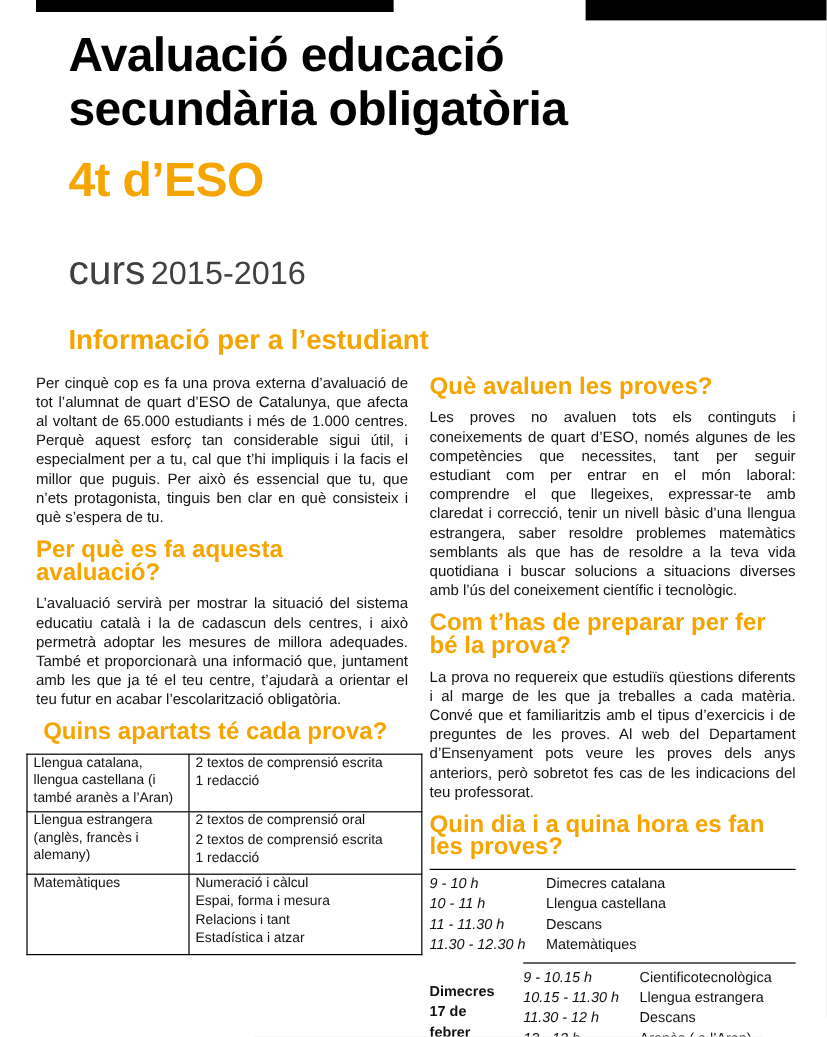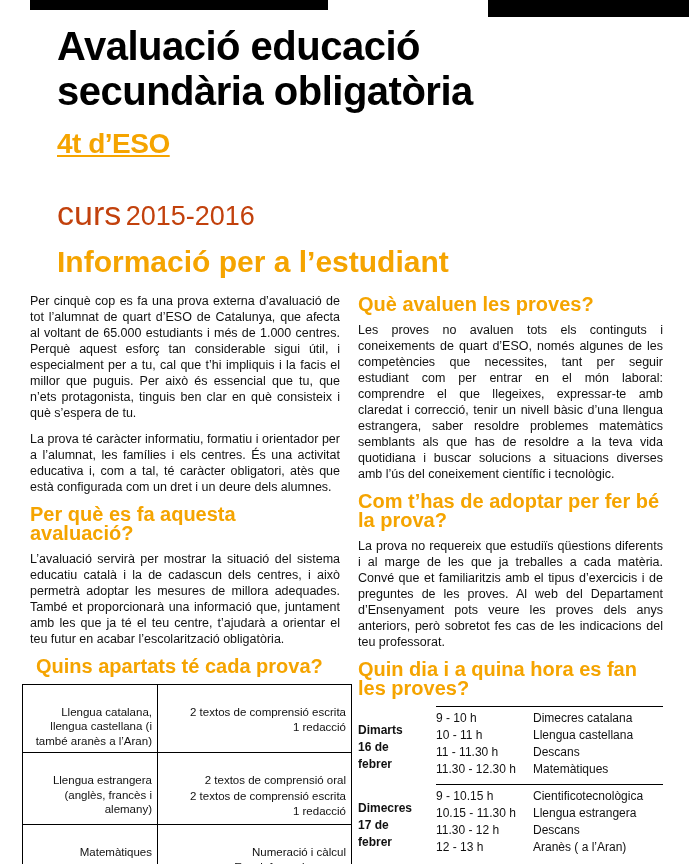--- a/index.html
+++ b/index.html
@@ -23,32 +23,31 @@
   .main-title {
     margin: 0;
     font-size: 40px;
     line-height: 1.12;
     font-weight: bold;
     letter-spacing: -0.5px;
     color: #000;
   }
   .grade {
     margin-top: 14px;
-    font-size: 28px;
+    font-size: 40px;
     font-weight: bold;
     letter-spacing: -0.5px;
     color: var(--accent);
-    text-decoration: underline;
-  }
-  .course-line { margin-top: 34px; color: #c2410c; }
+  }
+  .course-line { margin-top: 34px; color: #404040; }
   .course-word  { font-size: 34px; }
   .course-years { font-size: 27px; }
   .section-title {
-    margin: 12px 0 0 0;
-    font-size: 30px;
+    margin: 24px 0 0 0;
+    font-size: 23px;
     font-weight: bold;
     color: var(--accent);
   }
 
   .columns {
     display: flex;
     gap: 18px;
     padding: 14px 26px 0 30px;
   }
   .col-left  { width: 310px; flex: 0 0 310px; }
@@ -73,43 +72,42 @@
   table.exam-table {
     border-collapse: collapse;
     width: 330px;
     margin-left: -8px;
     font-size: 11.5px;
     line-height: 14.5px;
   }
   table.exam-table td {
     border: 1px solid #000;
     vertical-align: top;
-    padding: 20px 5px 4px 5px;
-    text-align: right;
+    padding: 0 5px 4px 5px;
   }
   td.subj { width: 135px; }
   td.items div { margin-bottom: 1px; }
 
   .schedule { margin-top: 2px; font-size: 12px; }
   .sched-group { display: flex; }
   .sched-day {
     width: 78px;
     flex: 0 0 78px;
     font-weight: bold;
     white-space: pre-line;
     line-height: 17px;
     padding-top: 16px;
   }
   .sched-slots {
     flex: 1;
     border-top: 1px solid #000;
     padding: 3px 0 6px 0;
   }
   .slot { display: flex; line-height: 17px; }
-  .slot-time { width: 97px; flex: 0 0 97px; }
+  .slot-time { width: 97px; flex: 0 0 97px; font-style: italic; }
   .slot-subject { flex: 1; }
 </style>
 </head>
 <body>
 
 <div class="page">
 
   <div class="bar bar-left"></div>
   <div class="bar bar-right"></div>
 
@@ -120,21 +118,20 @@
       <span class="course-word">curs</span>
       <span class="course-years">2015-2016</span>
     </div>
     <h2 class="section-title">Informació per a l’estudiant</h2>
   </header>
 
   <div class="columns">
 
     <div class="col col-left">
       <p class="body">Per cinquè cop es fa una prova externa d’avaluació de tot l’alumnat de quart d’ESO de Catalunya, que afecta al voltant de 65.000 estudiants i més de 1.000 centres. Perquè aquest esforç tan considerable sigui útil, i especialment per a tu, cal que t’hi impliquis i la facis el millor que puguis. Per això és essencial que tu, que n’ets protagonista, tinguis ben clar en què consisteix i què s’espera de tu.</p>
-      <p class="body">La prova té caràcter informatiu, formatiu i orientador per a l’alumnat, les famílies i els centres. És una activitat educativa i, com a tal, té caràcter obligatori, atès que està configurada com un dret i un deure dels alumnes.</p>
 
       <h3 class="orange-heading">Per què es fa aquesta avaluació?</h3>
       <p class="body">L’avaluació servirà per mostrar la situació del sistema educatiu català i la de cadascun dels centres, i això permetrà adoptar les mesures de millora adequades. També et proporcionarà una informació que, juntament amb les que ja té el teu centre, t’ajudarà a orientar el teu futur en acabar l’escolarització obligatòria.</p>
 
       <h3 class="orange-heading indent">Quins apartats té cada prova?</h3>
 
       <table class="exam-table">
         <tbody>
             <tr>
           <td class="subj">Llengua catalana, llengua castellana (i també aranès a l’Aran)</td>
@@ -162,30 +159,27 @@
         </tr>
 
       </tbody>
         </table>
     </div>
 
     <div class="col col-right">
       <h3 class="orange-heading" style="margin-top:2px;">Què avaluen les proves?</h3>
       <p class="body">Les proves no avaluen tots els continguts i coneixements de quart d’ESO, només algunes de les competències que necessites, tant per seguir estudiant com per entrar en el món laboral: comprendre el que llegeixes, expressar-te amb claredat i correcció, tenir un nivell bàsic d’una llengua estrangera, saber resoldre problemes matemàtics semblants als que has de resoldre a la teva vida quotidiana i buscar solucions a situacions diverses amb l’ús del coneixement científic i tecnològic.</p>
 
-      <h3 class="orange-heading">Com t’has de adoptar per fer bé la prova?</h3>
+      <h3 class="orange-heading">Com t’has de preparar per fer bé la prova?</h3>
       <p class="body">La prova no requereix que estudiïs qüestions diferents i al marge de les que ja treballes a cada matèria. Convé que et familiaritzis amb el tipus d’exercicis i de preguntes de les proves. Al web del Departament d’Ensenyament pots veure les proves dels anys anteriors, però sobretot fes cas de les indicacions del teu professorat.</p>
 
       <h3 class="orange-heading">Quin dia i a quina hora es fan les proves?</h3>
 
       <div class="schedule">
         <div class="sched-group">
-          <div class="sched-day">Dimarts
-16 de
-febrer</div>
           <div class="sched-slots">
             <div class="slot">
               <span class="slot-time">9 - 10 h</span>
               <span class="slot-subject">Dimecres catalana</span>
             </div>
             <div class="slot">
               <span class="slot-time">10 - 11 h</span>
               <span class="slot-subject">Llengua castellana</span>
             </div>
             <div class="slot">

